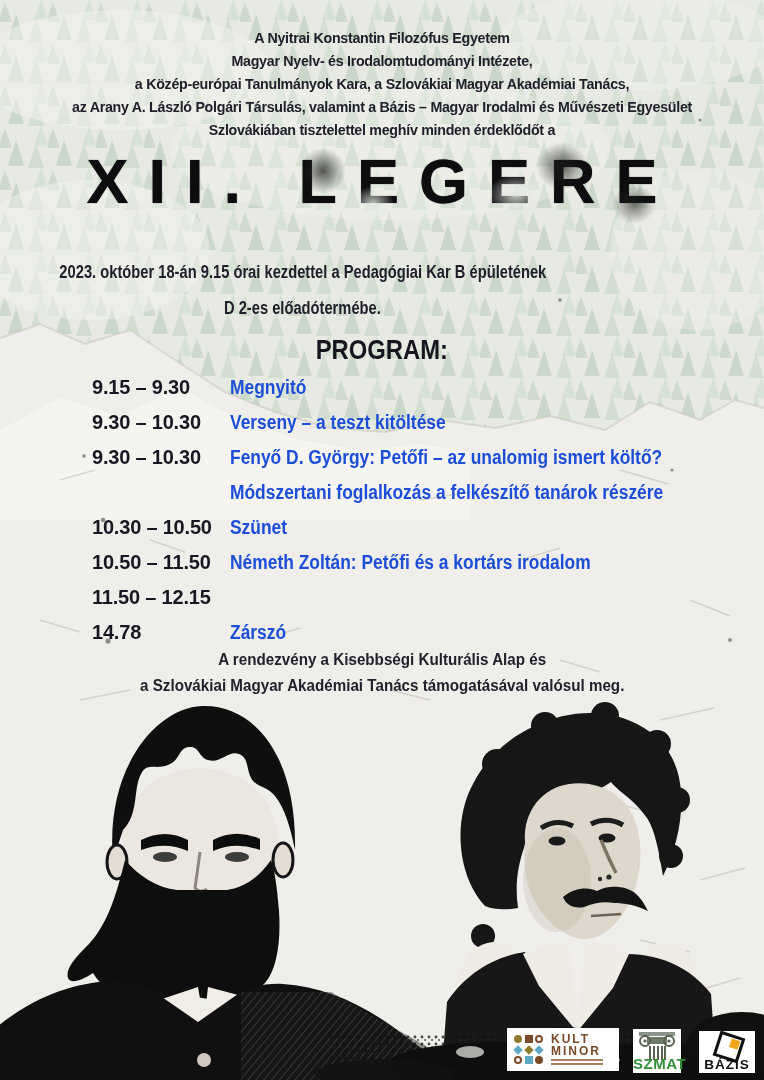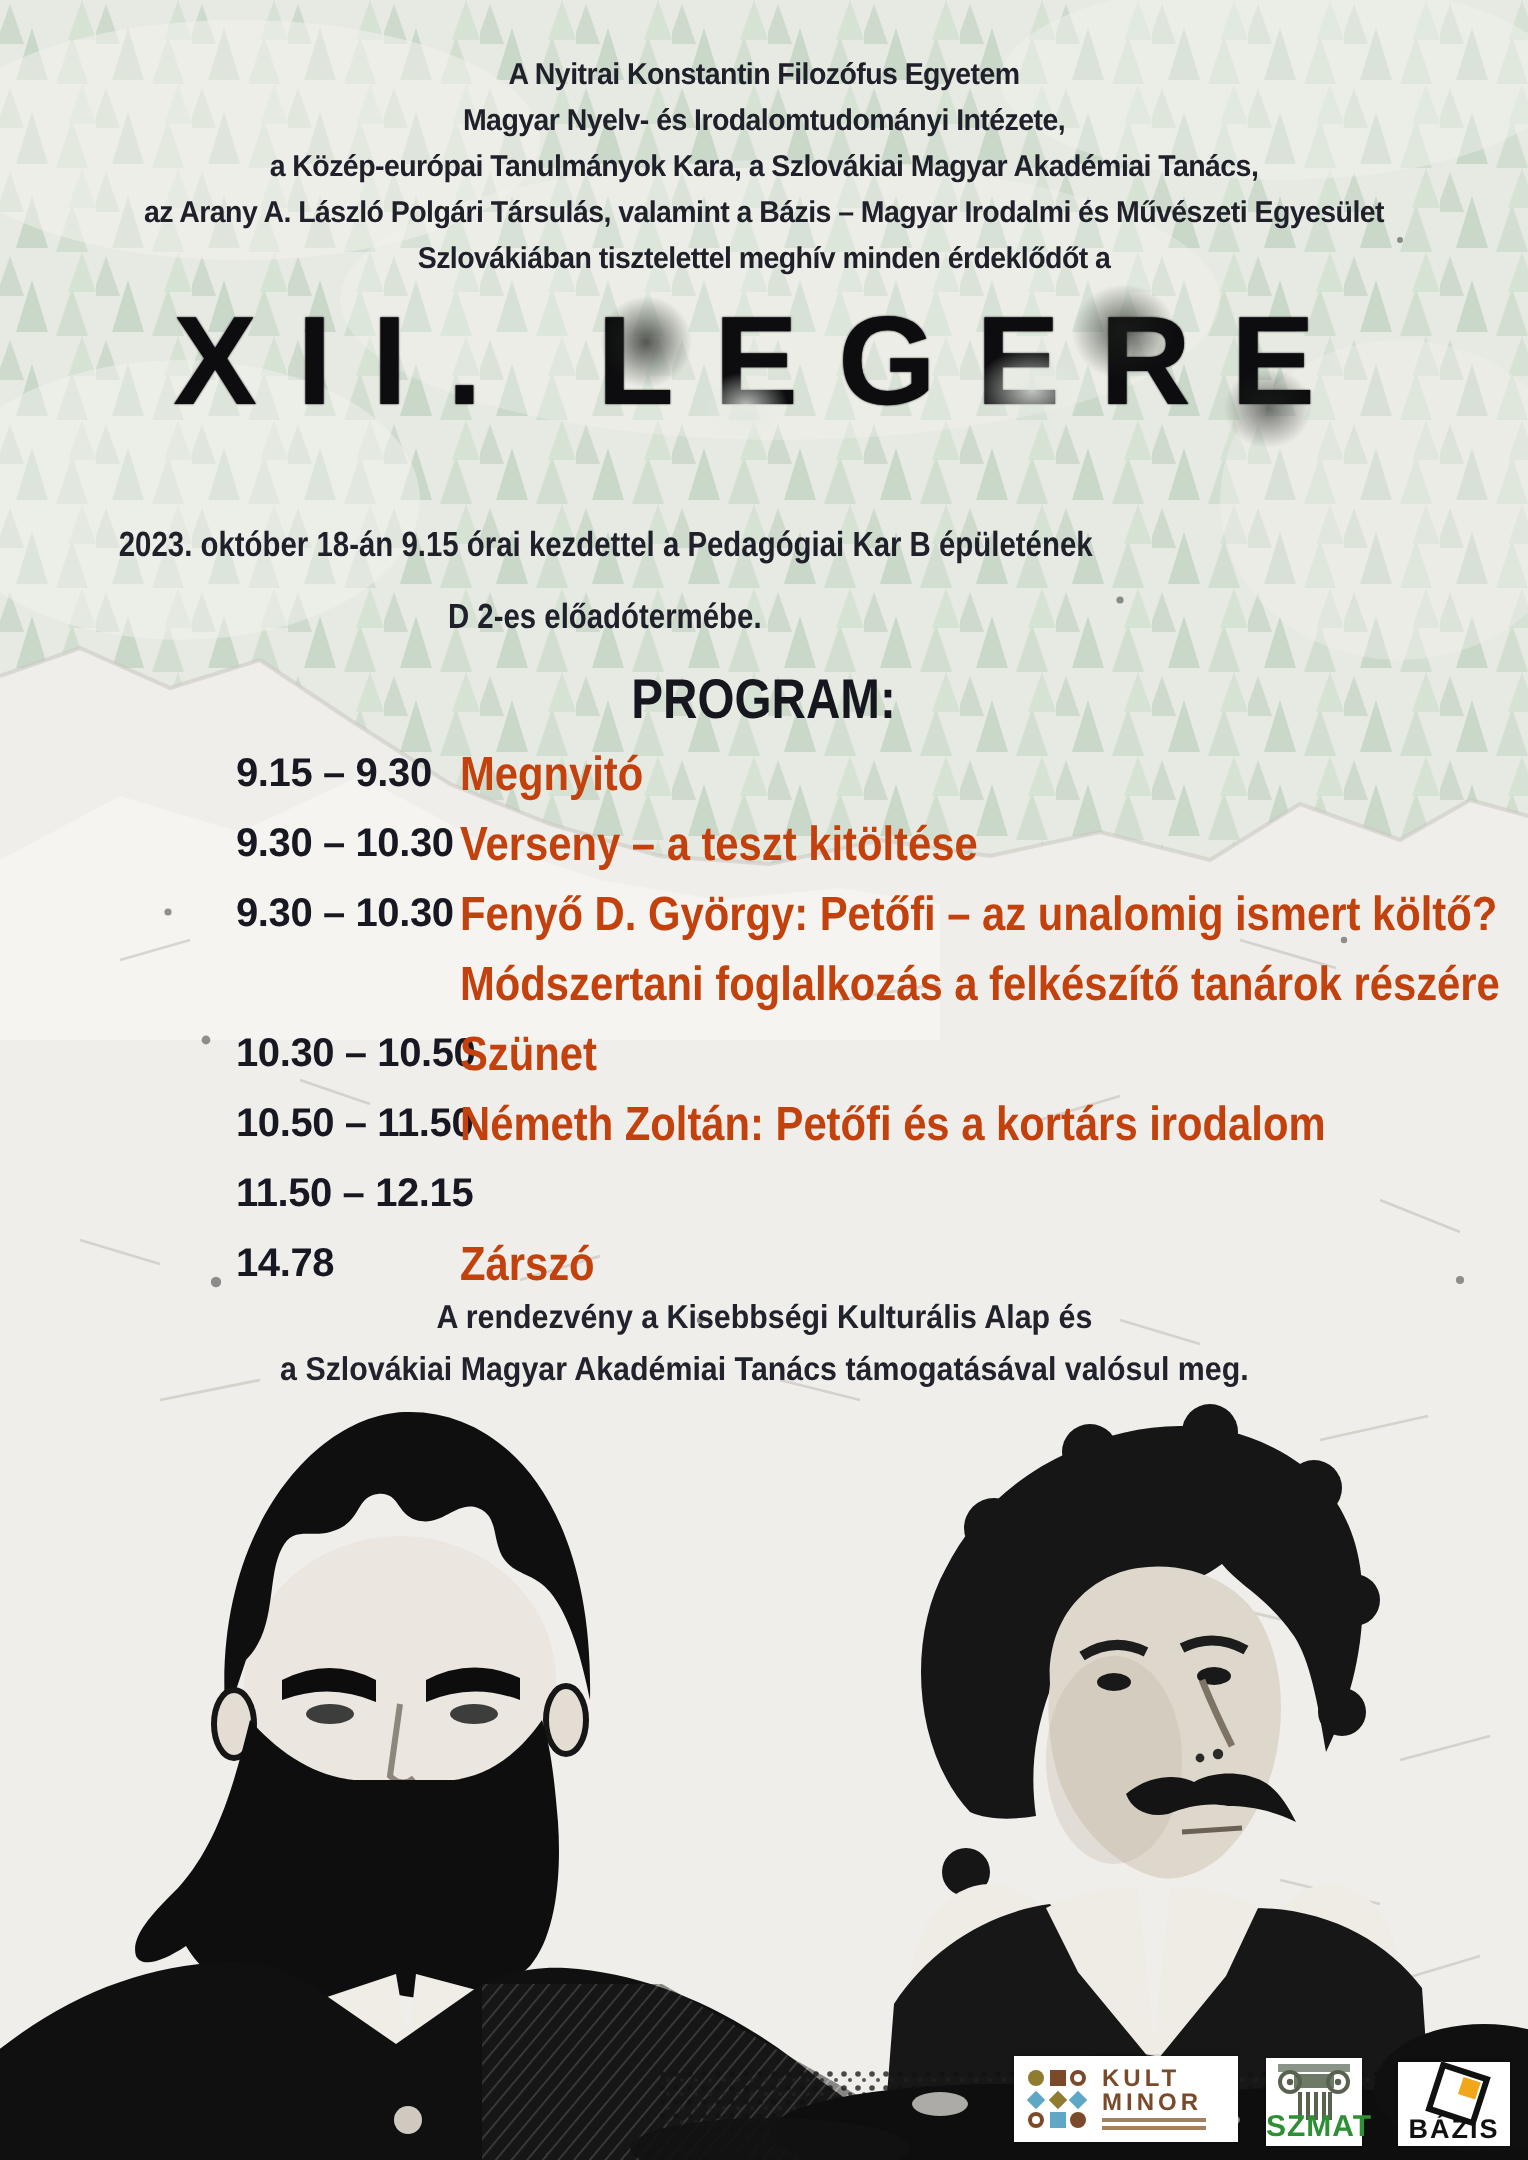--- a/index.html
+++ b/index.html
@@ -34,22 +34,22 @@
     transform:scaleX(.78);transform-origin:50% 50%;white-space:nowrap;color:#1d1d28;}
   .dateline{position:absolute;left:0;width:605px;text-align:center;z-index:3;}
   .dateline span{display:inline-block;font-size:17.5px;font-weight:bold;
     transform:scaleX(.84);transform-origin:50% 50%;white-space:nowrap;color:#20202b;}
   .date1{top:262px;} .date2{top:298px;}
   .program-heading-wrap{position:absolute;left:0;top:334px;width:764px;text-align:center;z-index:3;}
   .program-heading{display:inline-block;font-size:28px;font-weight:bold;
     transform:scaleX(.85);transform-origin:50% 50%;color:#16161f;}
   .program{position:absolute;left:92px;top:370px;width:650px;z-index:3;}
   .prow{display:grid;grid-template-columns:138px 1fr;}
-  .ptime{font-size:20px;font-weight:bold;line-height:35px;letter-spacing:-.2px;white-space:nowrap;color:#181822;margin-left:26px;}
-  .pdesc{font-size:24px;font-weight:bold;line-height:35px;color:#c2410c;text-decoration:underline;}
+  .ptime{font-size:20px;font-weight:bold;line-height:35px;letter-spacing:-.2px;white-space:nowrap;color:#181822;}
+  .pdesc{font-size:20px;font-weight:bold;line-height:35px;color:#1d4ed8;text-decoration:underline;}
   .pdesc .sq{display:inline-block;transform:scaleX(.87);transform-origin:0 50%;white-space:nowrap;}
   .support{position:absolute;left:0;top:646px;width:764px;text-align:center;z-index:3;}
   .support .sline{font-size:16.5px;font-weight:bold;line-height:26px;color:#22222c;}
   .support .sline span{display:inline-block;transform:scaleX(.92);transform-origin:50% 50%;white-space:nowrap;}
   
   .portrait-left{position:absolute;left:-5px;top:690px;z-index:2;}
   .portrait-right{position:absolute;left:425px;top:700px;z-index:2;}
   .grunge-bottom{position:absolute;left:0;top:1000px;z-index:2;}
   
   .logo{position:absolute;background:#fff;z-index:5;box-shadow:0 0 0 1px rgba(0,0,0,.08);}

